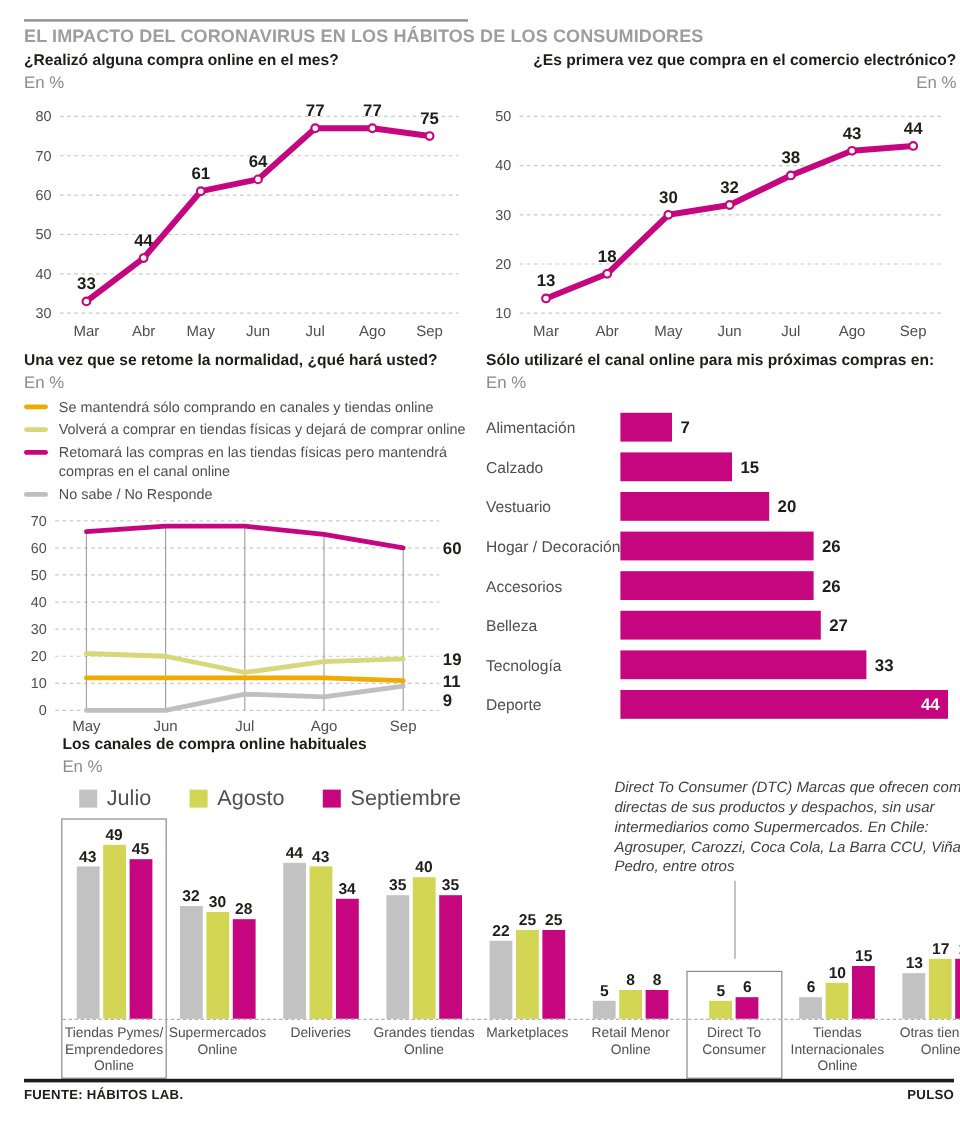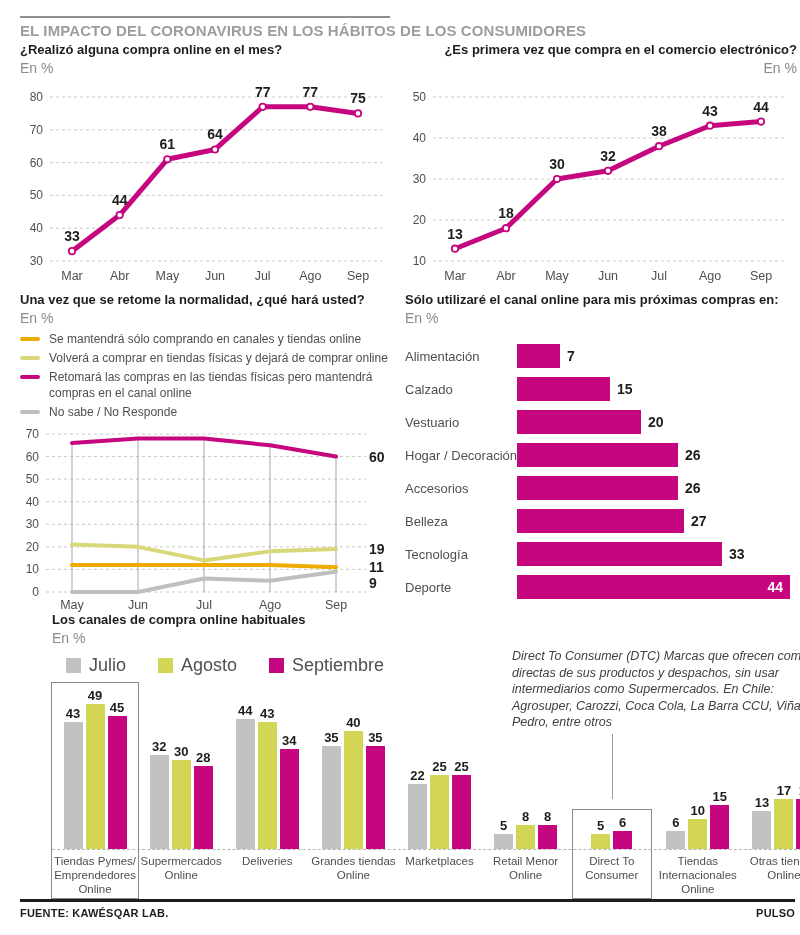--- a/index.html
+++ b/index.html
@@ -427,17 +427,17 @@
           <div class="gcat">Otras tiendas Online</div>
         </div>
         <div class="gbaseline"></div>
       </div>
     <div class="gnote" id="gnote">Direct To Consumer (DTC) Marcas que ofrecen compras directas de sus productos y despachos, sin usar intermediarios como Supermercados. En Chile: Agrosuper, Carozzi, Coca Cola, La Barra CCU, Viña San Pedro, entre otros</div>
     <div class="gconnector" id="gconnector" style="top: 122px; height: 65.3px; left: 559.722px;"></div>
   </section>
 
   <div class="footer-rule"></div>
   <div class="footer">
-    <span>FUENTE: KAWÉSQAR LAB.</span>
+    <span>FUENTE: HÁBITOS LAB.</span>
     <span>PULSO</span>
   </div>
 
 </div>
 
 </body></html>

